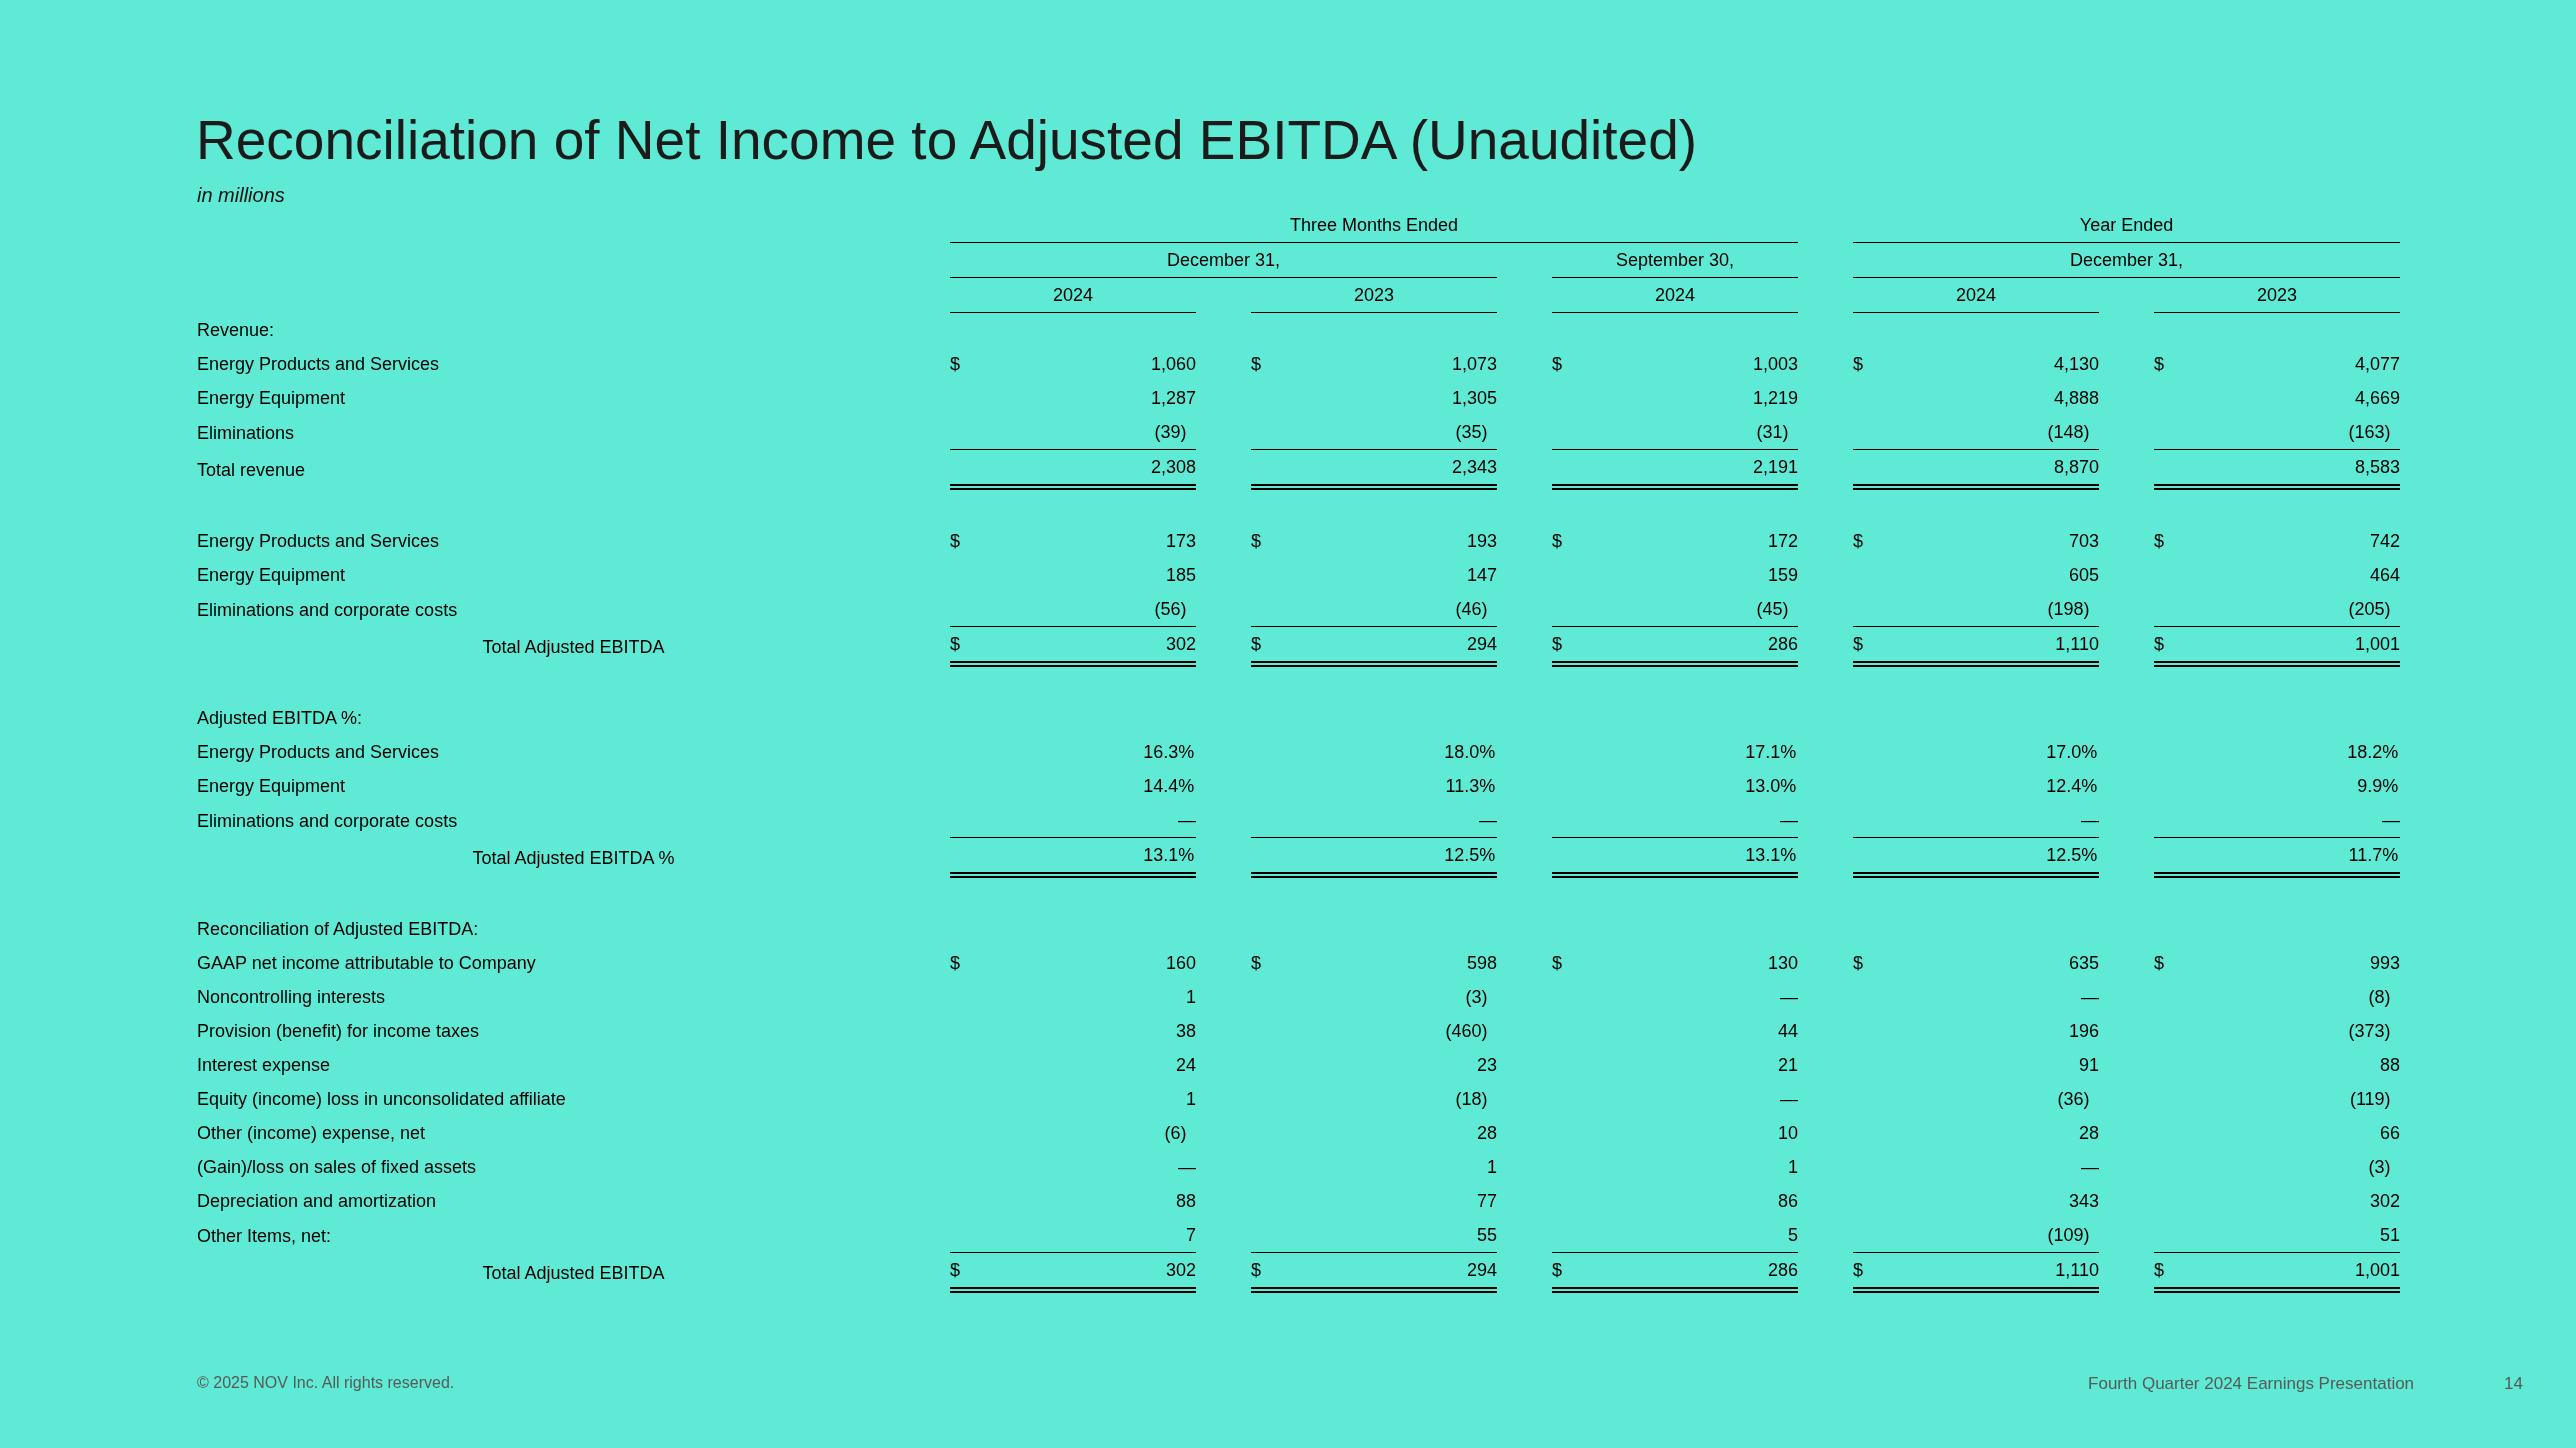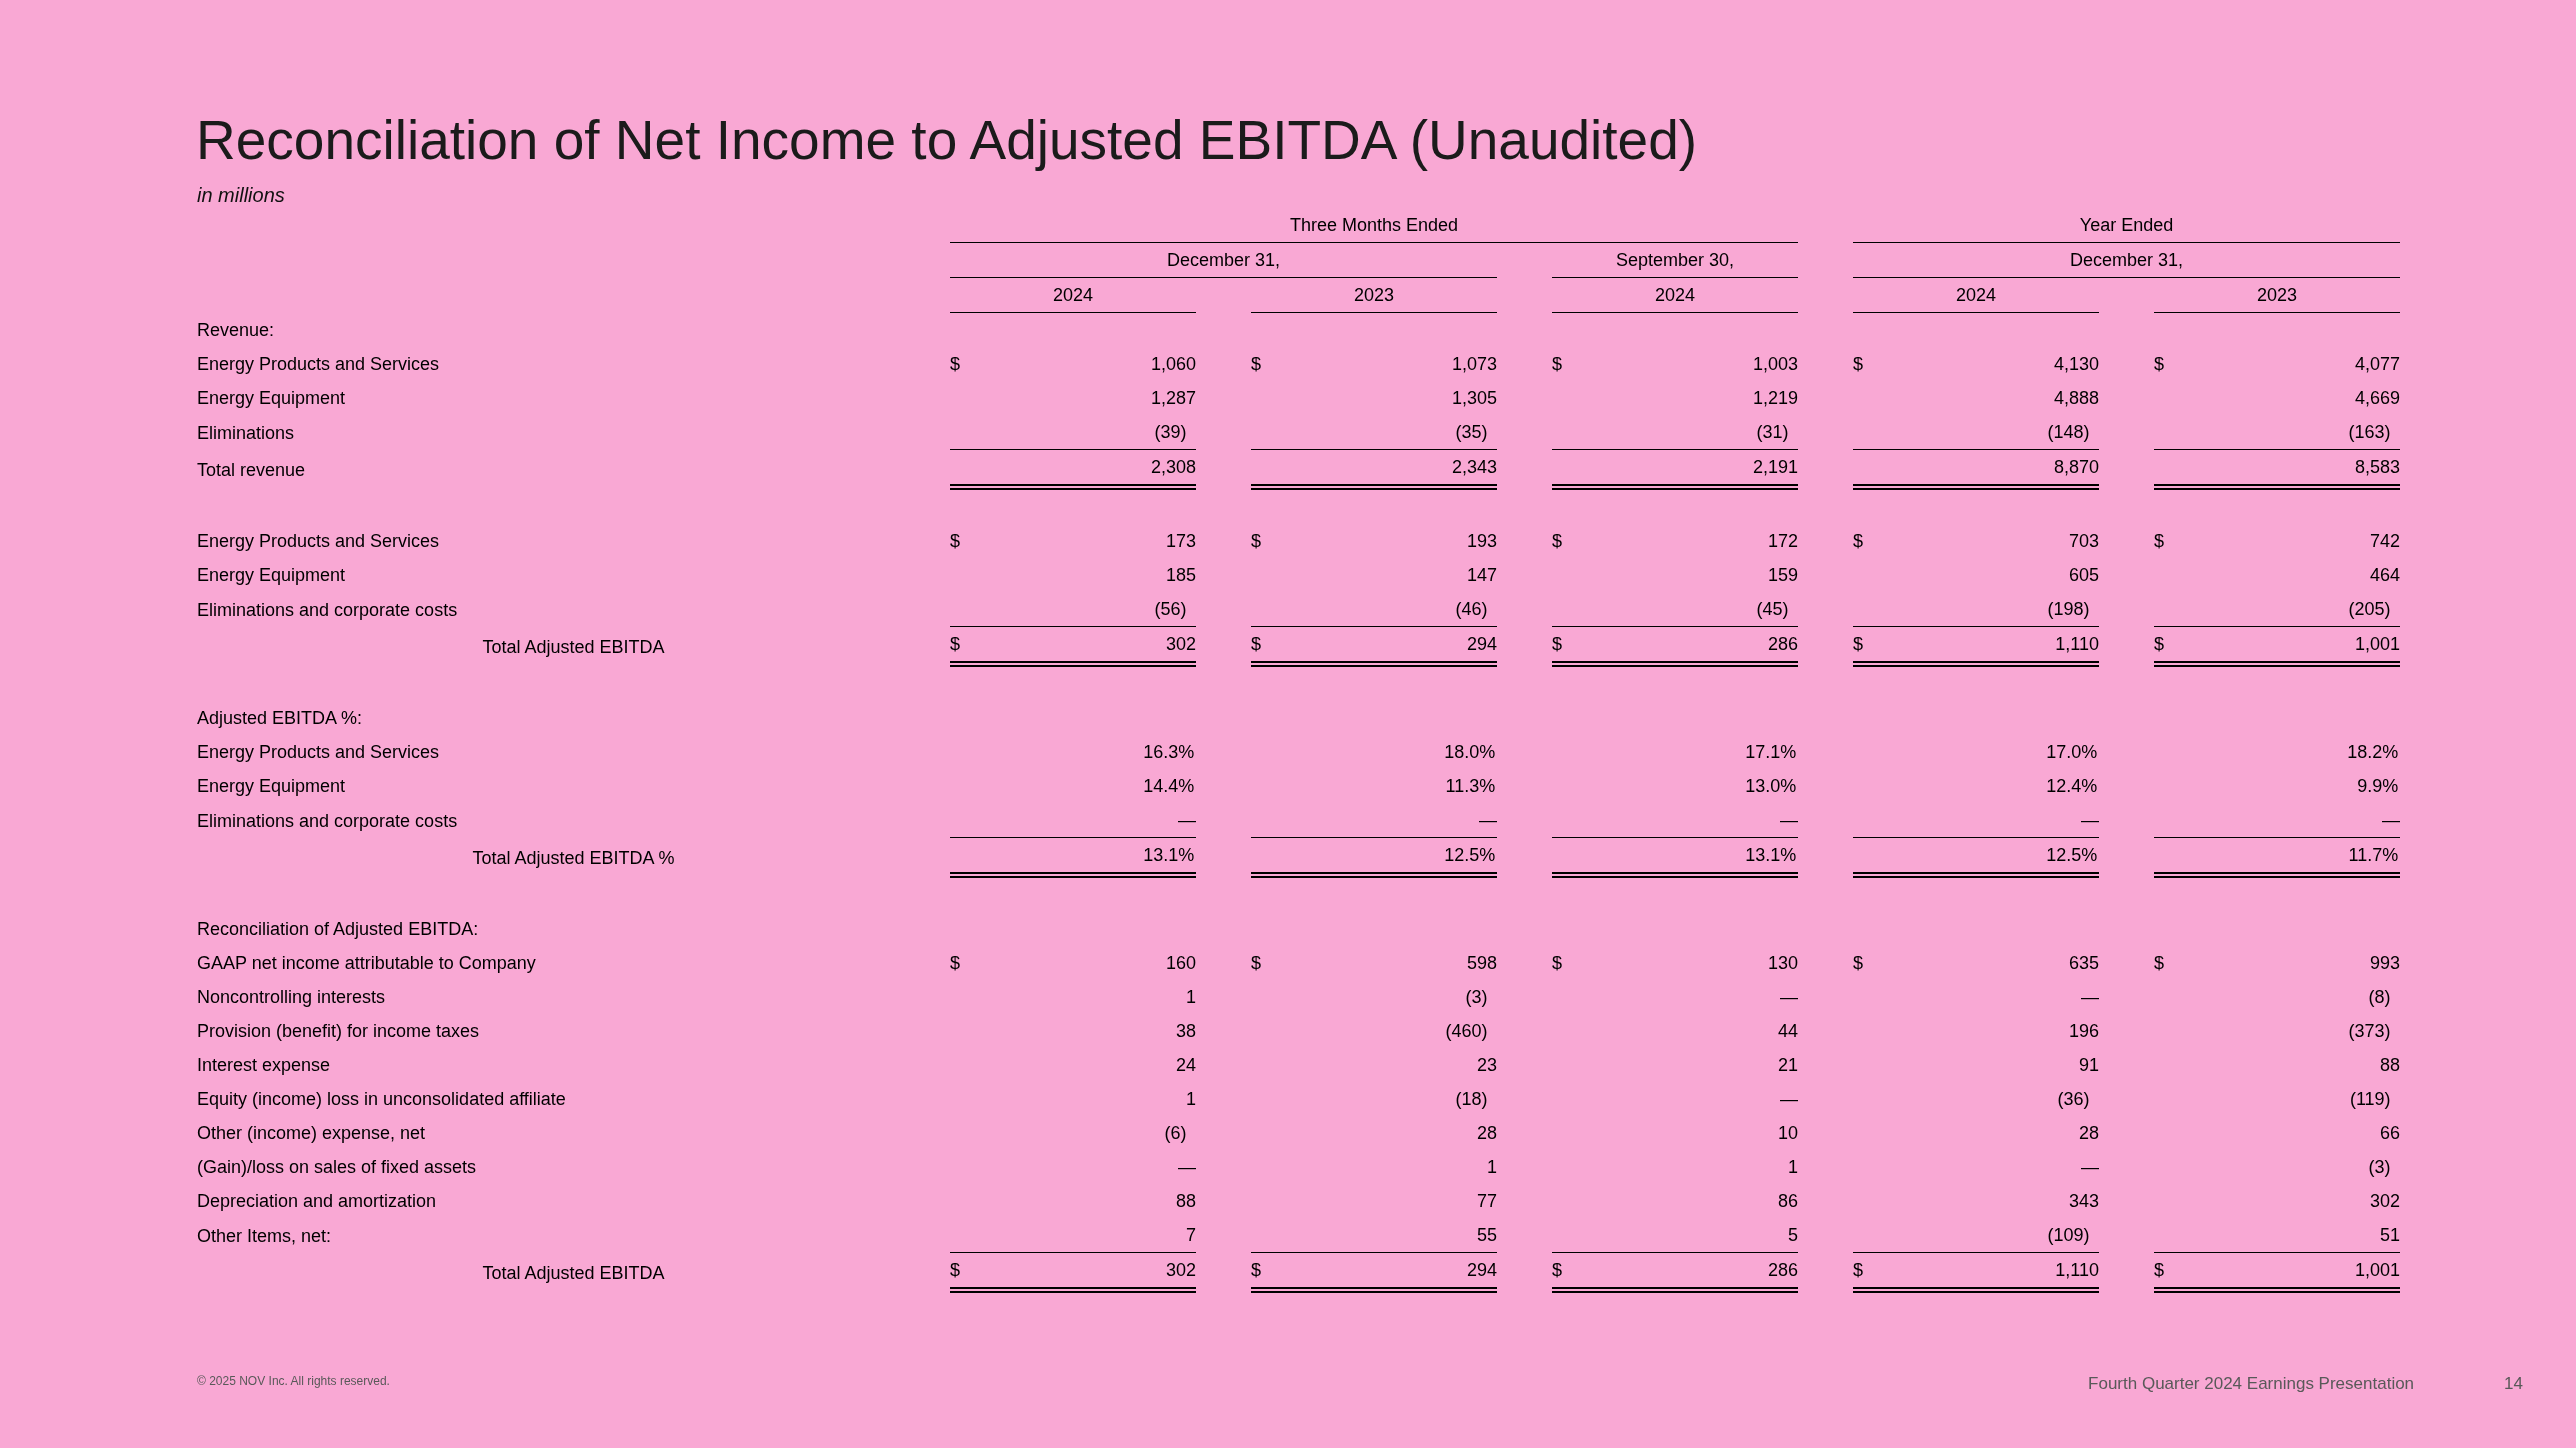--- a/index.html
+++ b/index.html
@@ -11,21 +11,21 @@
     width: 2576px;
     height: 1449px;
     font-family: "Liberation Sans", sans-serif;
     color: #000000;
     position: relative;
     overflow: hidden;
   }
   .slide {
     position: absolute;
     inset: 0;
-    background: #f9a8d4;
+    background: #5eead4;
   }
   .title {
     position: absolute;
     left: 196px;
     top: 108px;
     font-size: 55px;
     font-weight: 400;
     color: #1b1b1b;
     margin: 0;
     white-space: nowrap;
@@ -66,21 +66,21 @@
   td.val.hang-pct { padding-right: 1.7px; }
   td.hdr { text-align: center; }
   td.u   { border-bottom: 1.7px solid #000000; }
   td.ru-s { border-bottom: 1.7px solid #000000; }
   td.ru-d { border-bottom: 6px double #000000; }
   tr.spacer td { height: 34px; }
   .footer-left {
     position: absolute;
     left: 197px;
     top: 1374px;
-    font-size: 12px;
+    font-size: 16px;
     color: #595959;
   }
   .footer-right {
     position: absolute;
     right: 53px;
     top: 1374px;
     font-size: 17px;
     color: #595959;
     display: flex;
     gap: 90px;

